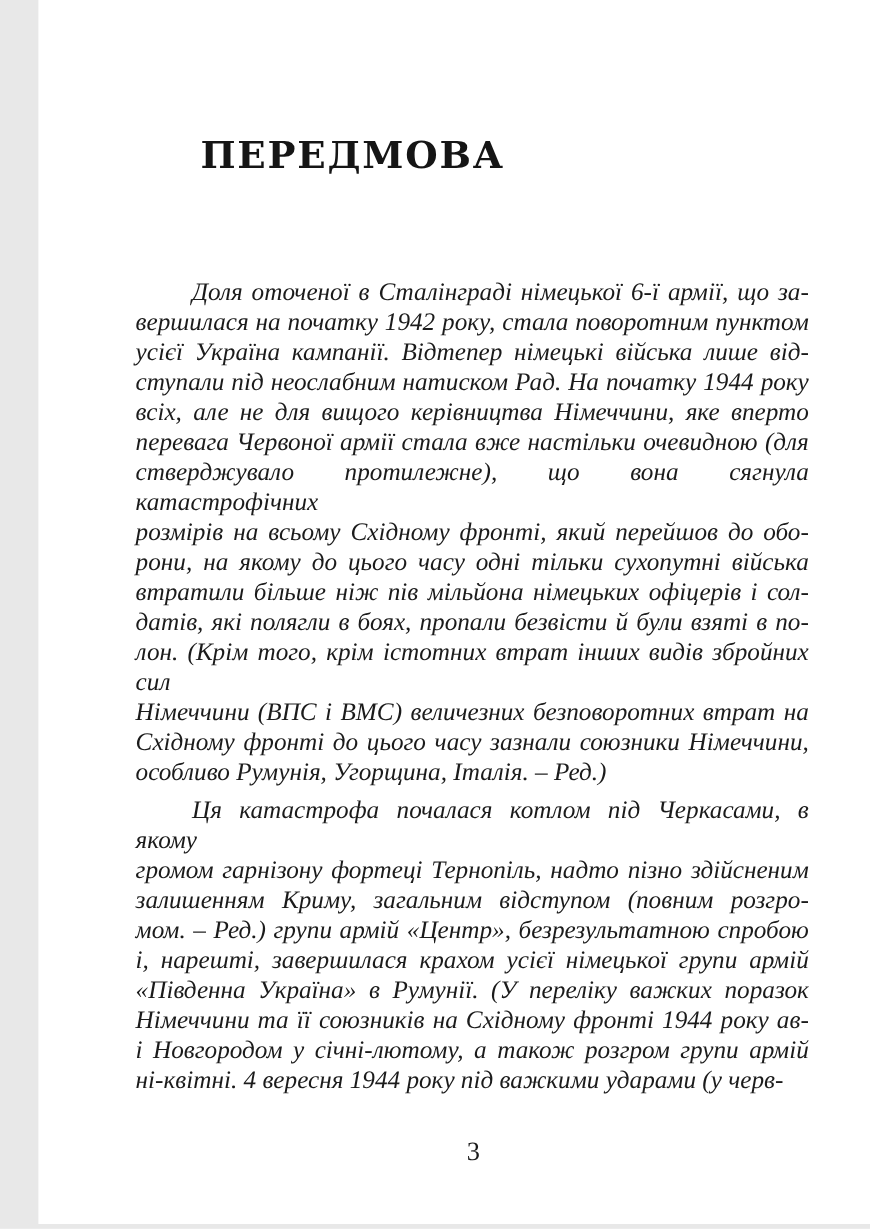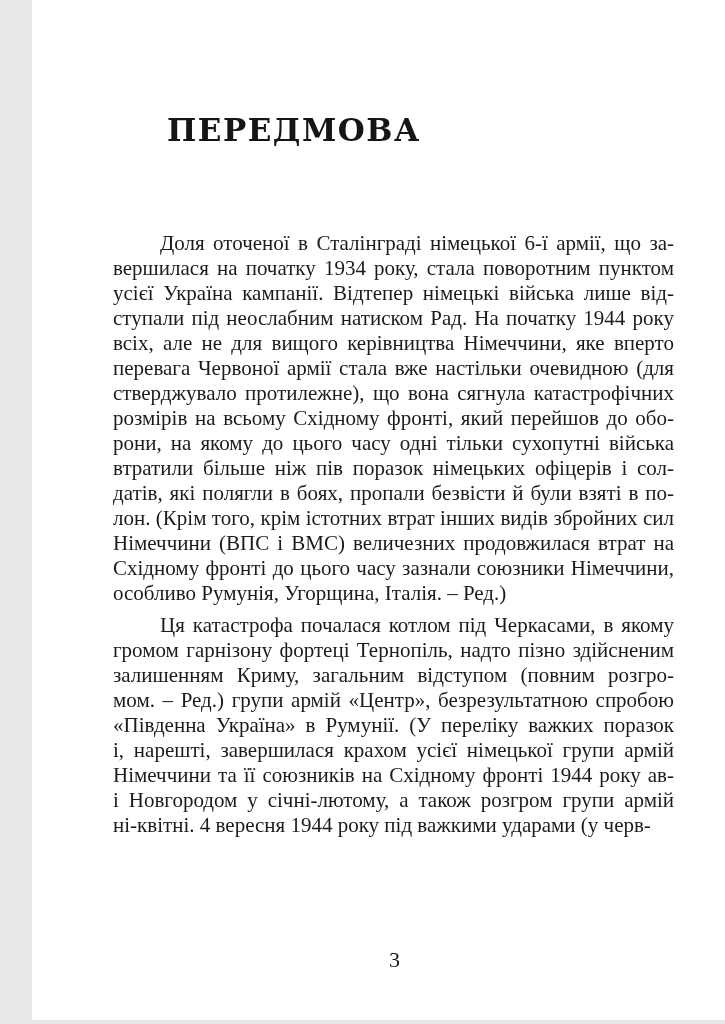--- a/index.html
+++ b/index.html
@@ -29,20 +29,21 @@
     letter-spacing: 1.5px;
     color: #151515;
   }
   .textblock {
     position: absolute;
     left: 81px;
     top: 231px;
     width: 561px;
     font-size: 21px;
     line-height: 25px;
+    font-style: italic;
   }
   .para { margin: 0; }
   .para + .para { margin-top: 7px; }
   .line {
     text-align: justify;
     text-align-last: justify;
   }
   .line.first { text-indent: 47px; }
   .line.last  { text-align-last: left; }
   .pageno {
@@ -60,43 +61,43 @@
 <body>
 
 <div class="page">
 
   <h1 class="heading">ПЕРЕДМОВА</h1>
 
   <div class="textblock">
 
     <div class="para">
       <div class="line first">Доля оточеної в Сталінграді німецької 6-ї армії, що за-</div>
-      <div class="line">вершилася на початку 1934 року, стала поворотним пунктом</div>
+      <div class="line">вершилася на початку 1942 року, стала поворотним пунктом</div>
       <div class="line">усієї Україна кампанії. Відтепер німецькі війська лише від-</div>
       <div class="line">ступали під неослабним натиском Рад. На початку 1944 року</div>
       <div class="line">всіх, але не для вищого керівництва Німеччини, яке вперто</div>
       <div class="line">перевага Червоної армії стала вже настільки очевидною (для</div>
       <div class="line">стверджувало протилежне), що вона сягнула катастрофічних</div>
       <div class="line">розмірів на всьому Східному фронті, який перейшов до обо-</div>
       <div class="line">рони, на якому до цього часу одні тільки сухопутні війська</div>
-      <div class="line">втратили більше ніж пів поразок німецьких офіцерів і сол-</div>
+      <div class="line">втратили більше ніж пів мільйона німецьких офіцерів і сол-</div>
       <div class="line">датів, які полягли в боях, пропали безвісти й були взяті в по-</div>
       <div class="line">лон. (Крім того, крім істотних втрат інших видів збройних сил</div>
-      <div class="line">Німеччини (ВПС і ВМС) величезних продовжилася втрат на</div>
+      <div class="line">Німеччини (ВПС і ВМС) величезних безповоротних втрат на</div>
       <div class="line">Східному фронті до цього часу зазнали союзники Німеччини,</div>
       <div class="line last">особливо Румунія, Угорщина, Італія. – Ред.)</div>
     </div>
 
     <div class="para">
       <div class="line first">Ця катастрофа почалася котлом під Черкасами, в якому</div>
       <div class="line">громом гарнізону фортеці Тернопіль, надто пізно здійсненим</div>
       <div class="line">залишенням Криму, загальним відступом (повним розгро-</div>
       <div class="line">мом. – Ред.) групи армій «Центр», безрезультатною спробою</div>
+      <div class="line">і, нарешті, завершилася крахом усієї німецької групи армій</div>
       <div class="line">«Південна Україна» в Румунії. (У переліку важких поразок</div>
-      <div class="line">і, нарешті, завершилася крахом усієї німецької групи армій</div>
       <div class="line">Німеччини та її союзників на Східному фронті 1944 року ав-</div>
       <div class="line">і Новгородом у січні-лютому, а також розгром групи армій</div>
       <div class="line last">ні-квітні. 4 вересня 1944 року під важкими ударами (у черв-</div>
     </div>
 
   </div>
 
   <div class="pageno">3</div>
 
 </div>

